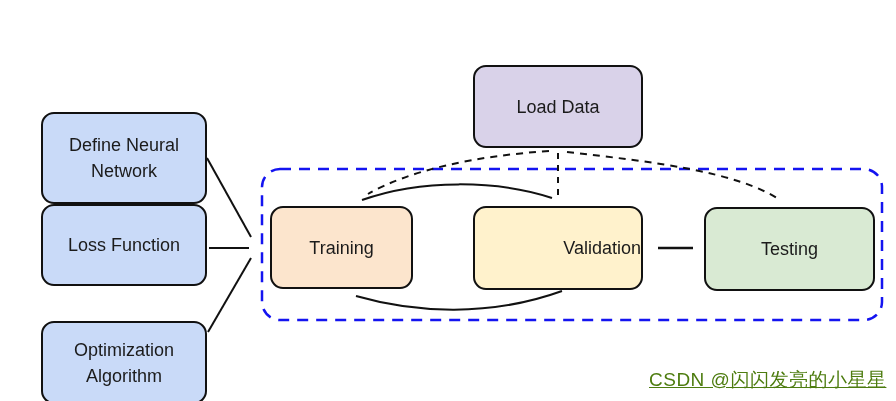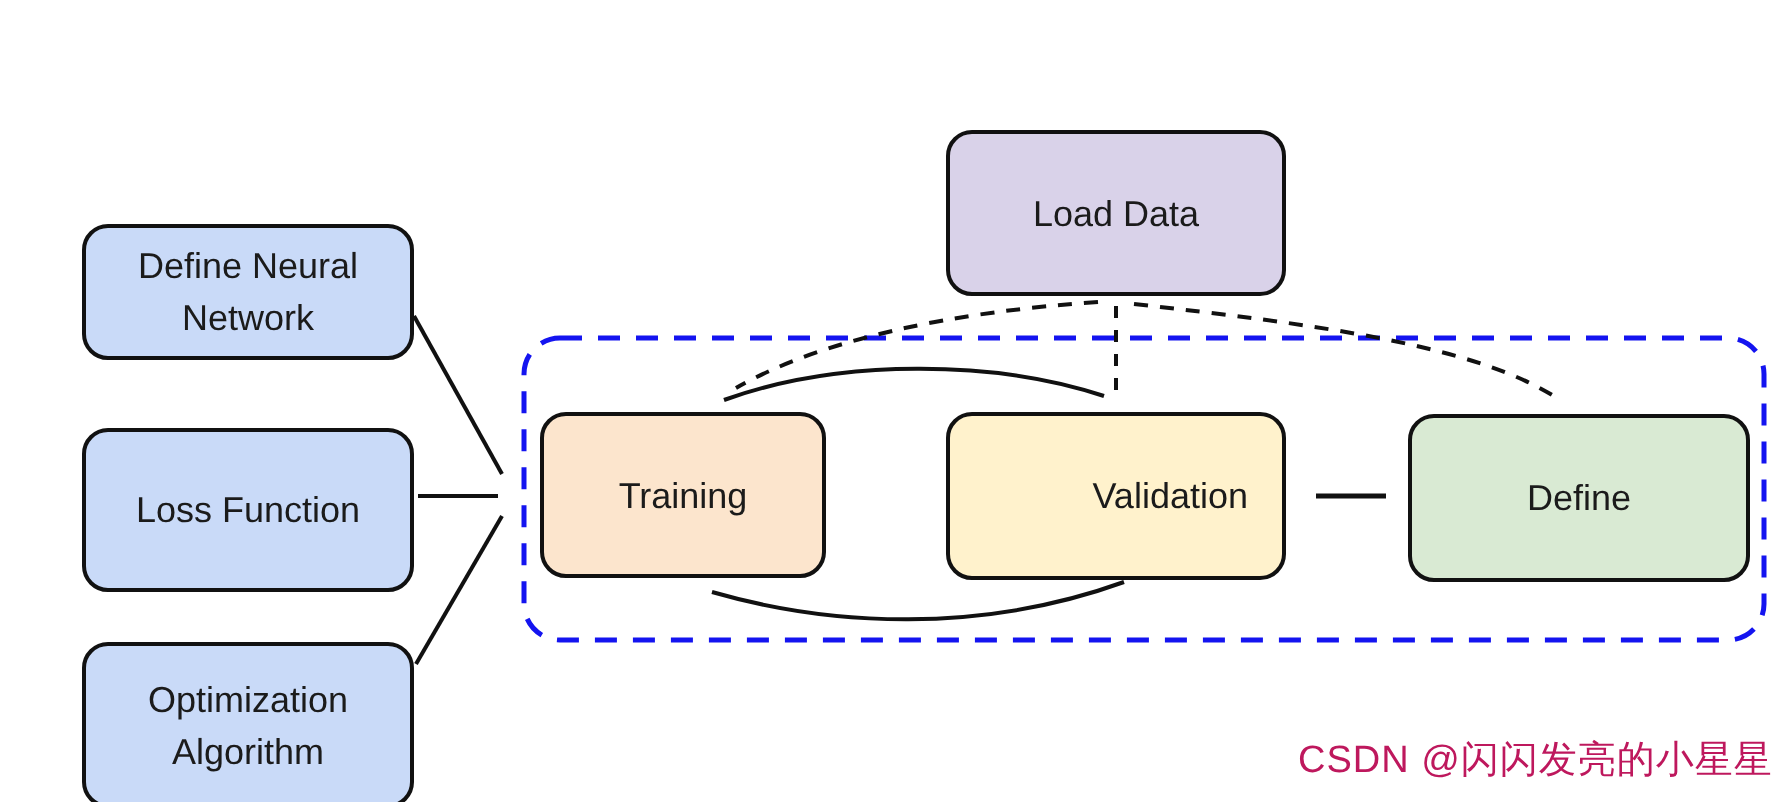--- a/index.html
+++ b/index.html
@@ -15,21 +15,21 @@
   }
   .arrows path, .arrows line{fill:none;}
   .marker-head{fill:#111111;stroke:none;}
   .node{
     position:absolute;
     border:2px solid #111111;
     border-radius:13px;
     display:flex;align-items:center;justify-content:center;
     text-align:center;
     font-size:18px;line-height:26px;color:#1b1b1b;
-    padding:0 17px;box-sizing:border-box;
+    padding:0 0;box-sizing:border-box;
   }
   .caption{
     position:absolute;left:464px;top:341px;
     font-family:"DejaVu Sans Mono", monospace;
     font-weight:bold;font-size:15.5px;line-height:27px;
     white-space:pre;
   }
   .watermark{
     position:absolute;left:649px;top:367px;
     font-size:19px;letter-spacing:0.5px;
@@ -64,48 +64,48 @@
       <path d="M 562,291 C 490,317 415,313 356,296" marker-end="url(#ah)"></path>
 
       <path d="M 658,248 L 693,248" stroke-width="2.5" marker-end="url(#ah)"></path>
 
       <path d="M 549,151 C 475,156 410,170 368,194" stroke-dasharray="7,6"></path>
       <path d="M 558,153 L 558,197" stroke-dasharray="6,6" marker-start="url(#ahs)" marker-end="url(#ah)"></path>
       <path d="M 567,152 C 655,162 738,172 780,200" stroke-dasharray="7,6" marker-end="url(#ah)"></path>
     </g>
   </svg>
 
-  <div class="node" style="left: 41px; top: 112px; width: 166px; height: 68px; background: rgb(201, 218, 248);">
+  <div class="node" style="left: 41px; top: 112px; width: 166px; height: 92px; background: rgb(201, 218, 248);">
     <span>Define Neural Network</span>
   </div>
 
-  <div class="node" style="left: 41px; top: 214px; width: 166px; height: 82px; background: rgb(201, 218, 248);">
+  <div class="node" style="left: 41px; top: 204px; width: 166px; height: 82px; background: rgb(201, 218, 248);">
     <span>Loss Function</span>
   </div>
 
   <div class="node" style="left: 41px; top: 300px; width: 166px; height: 83px; background: rgb(201, 218, 248); margin-top: 21px;">
     <span>Optimization Algorithm</span>
   </div>
 
   <div class="node" style="left: 473px; top: 65px; width: 170px; height: 83px; background: rgb(217, 210, 233);">
     <span>Load Data</span>
   </div>
 
   <div class="node" style="left: 270px; top: 206px; width: 143px; height: 83px; background: rgb(252, 229, 205);">
     <span>Training</span>
   </div>
 
   <div class="node" style="left: 473px; top: 206px; width: 170px; height: 84px; background: rgb(255, 242, 204); justify-content: flex-end;">
     <span>Validation</span>
   </div>
 
   <div class="node" style="left: 704px; top: 207px; width: 171px; height: 84px; background: rgb(217, 234, 211);">
-    <span>Define</span>
+    <span>Testing</span>
   </div>
 
   <div class="caption" style="color: rgb(21, 21, 224);">
     <div>Step 5.</div>
     
   </div>
 
-  <div class="watermark" style="color: #be185d;">CSDN @闪闪发亮的小星星</div>
+  <div class="watermark" style="color: #4d7c0f; text-decoration: underline;">CSDN @闪闪发亮的小星星</div>
 
 </div>
 
 </body></html>

